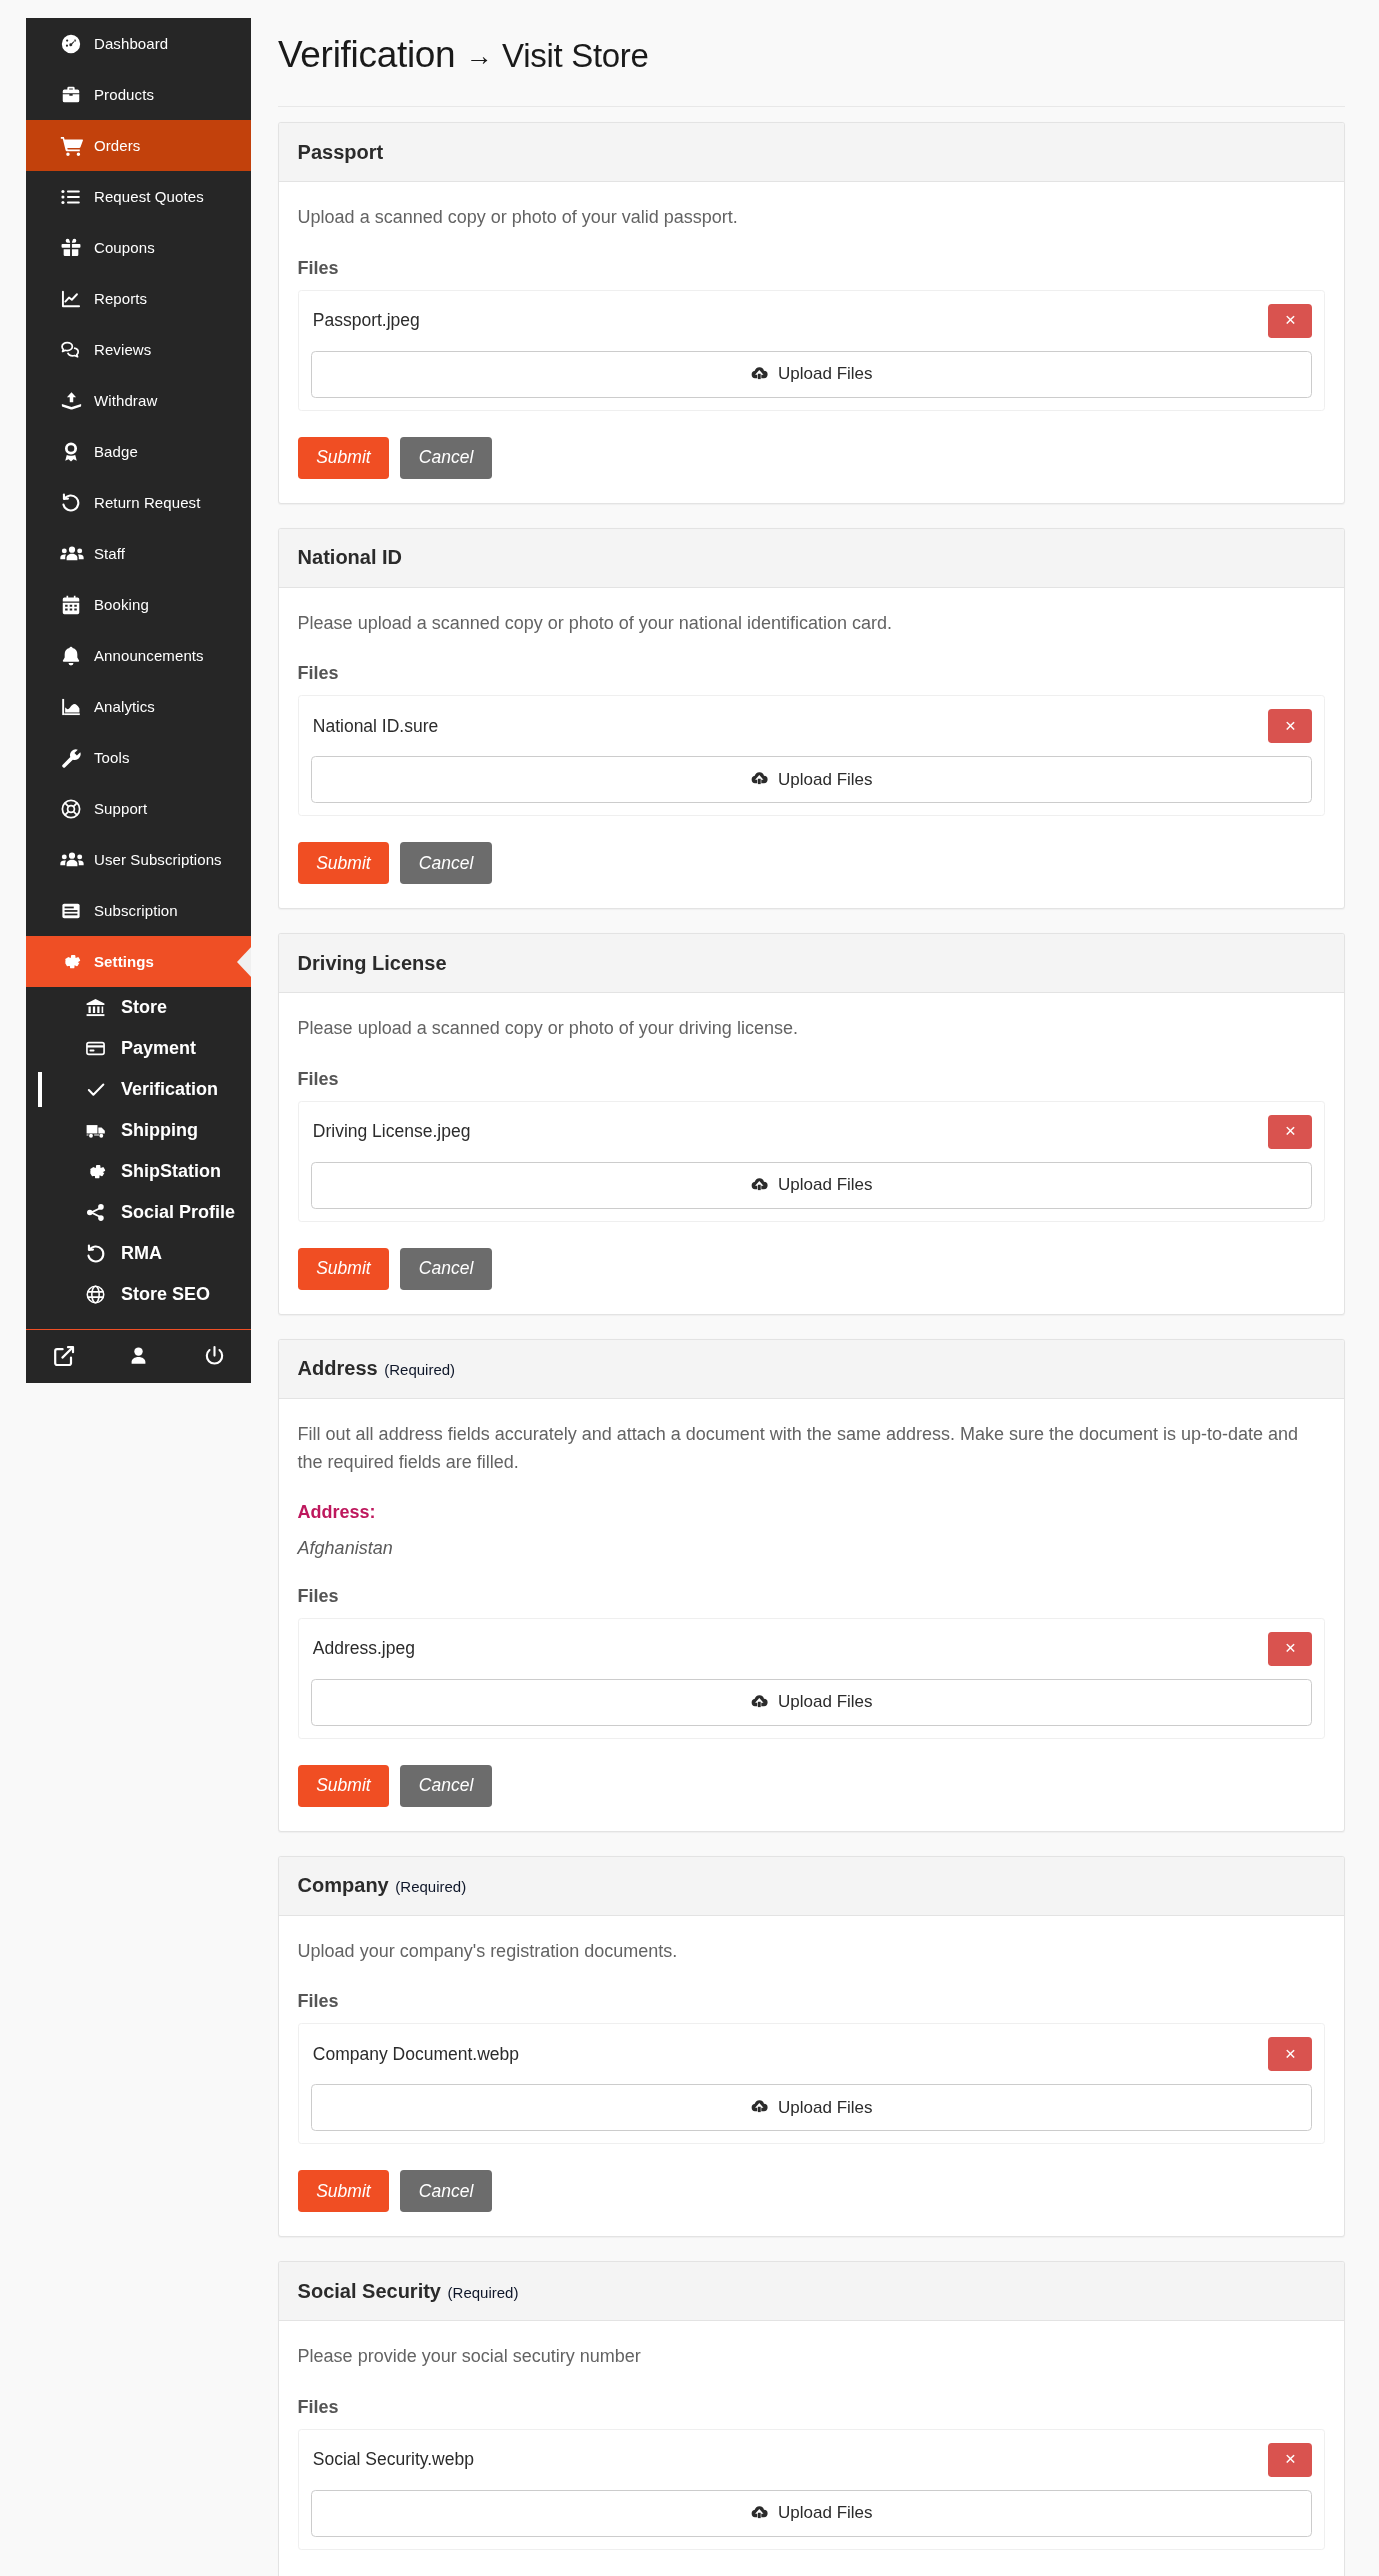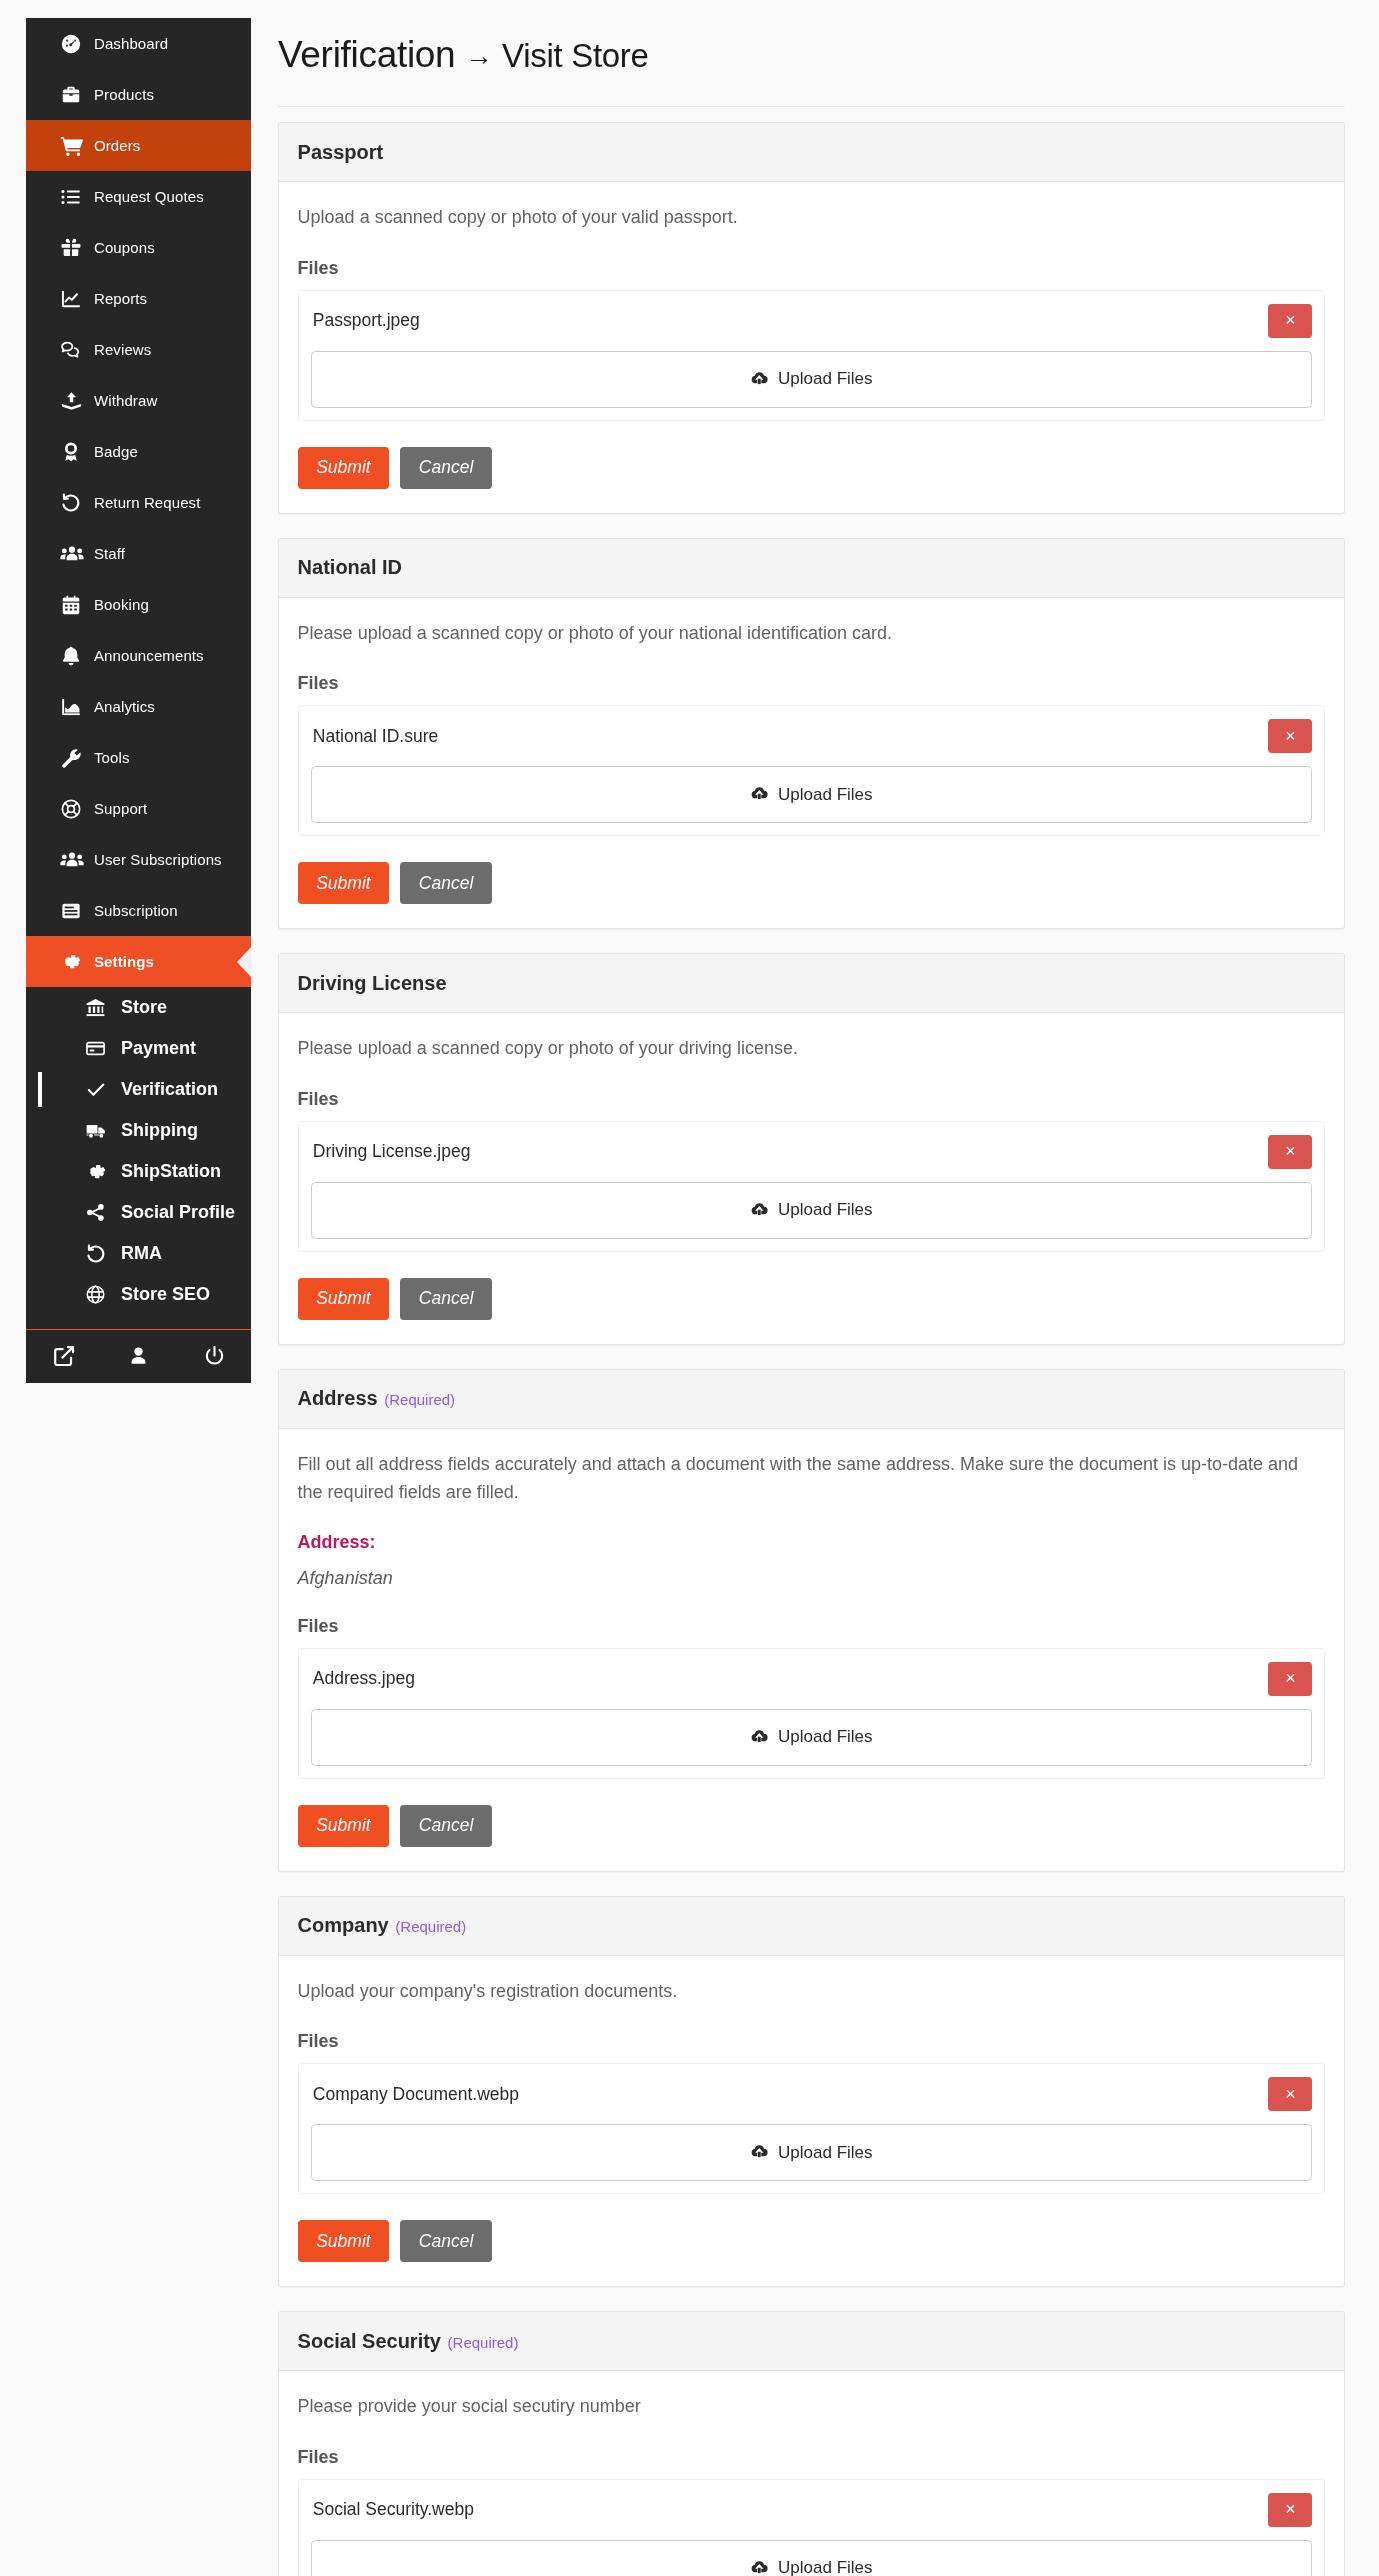--- a/index.html
+++ b/index.html
@@ -166,21 +166,21 @@
     align-items: baseline;
     gap: 6.6px;
   }
   .card-head .ch-title {
     font-size: 20px;
     font-weight: bold;
     color: #2b2b2b;
   }
   .card-head .ch-required {
     font-size: 15px;
-    color: #8b5cf6;
+    color: #0f172a;
     font-weight: normal;
   }
 
   .card-body { padding: 21px 18.6px 24px 18.6px; }
 
   .desc {
     font-size: 18px;
     color: #636363;
     line-height: 1.58;
     margin-bottom: 26px;
@@ -237,21 +237,21 @@
     align-items: center;
     justify-content: center;
     cursor: pointer;
     font-family: "Liberation Sans", sans-serif;
   }
 
   .upload-zone {
     margin: 0 12px 12px 12px;
     border: 1.1px solid #cccccc;
     border-radius: 4.4px;
-    height: 57px;
+    height: 47px;
     display: flex;
     align-items: center;
     justify-content: center;
     gap: 9px;
     background: #ffffff;
     cursor: pointer;
     color: #2b2b2b;
     font-size: 17px;
   }
   .upload-zone .up-icon { display: flex; align-items: center; }

